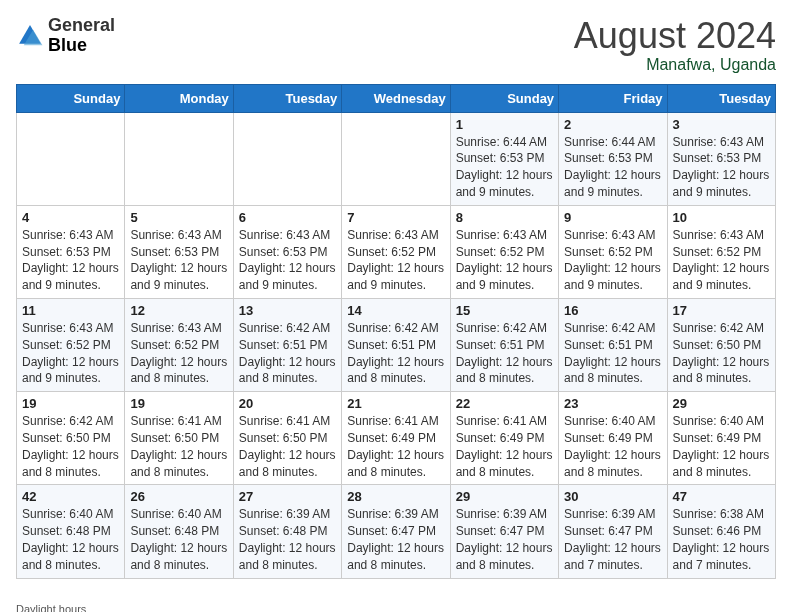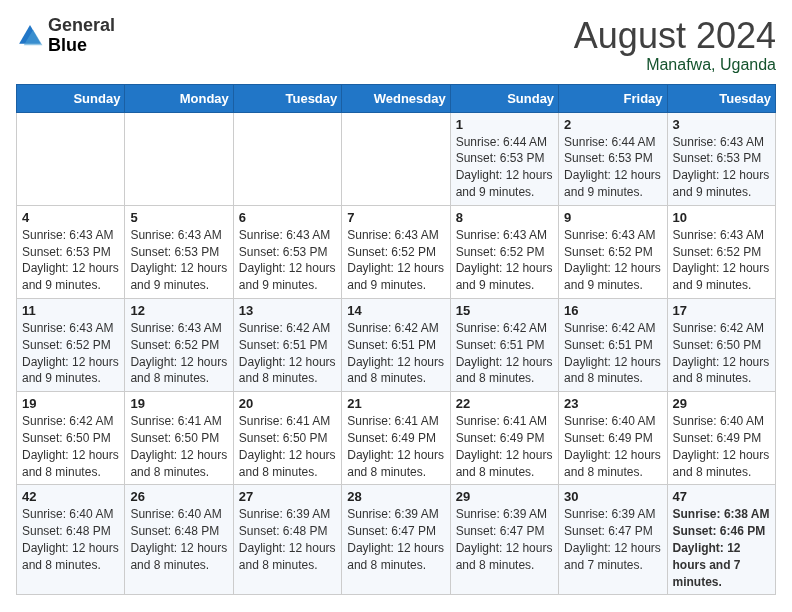--- a/index.html
+++ b/index.html
@@ -313,21 +313,21 @@
 Daylight: 12 hours and 8 minutes.</div>
         </td>
         <td>
           <span class="day-number">30</span>
           <div class="cell-info" style="white-space: pre-line;">Sunrise: 6:39 AM
 Sunset: 6:47 PM
 Daylight: 12 hours and 7 minutes.</div>
         </td>
         <td>
           <span class="day-number">47</span>
-          <div class="cell-info" style="white-space: pre-line; font-weight: bold;">Sunrise: 6:38 AM
+          <div class="cell-info" style="white-space: pre-line;">Sunrise: 6:38 AM
 Sunset: 6:46 PM
 Daylight: 12 hours and 7 minutes.</div>
         </td>
       </tr>
     </tbody>
 </table>
 
 <div style="margin-top:24px; font-size:11px; color:#555;">
   <span>Daylight hours</span>
 </div>

